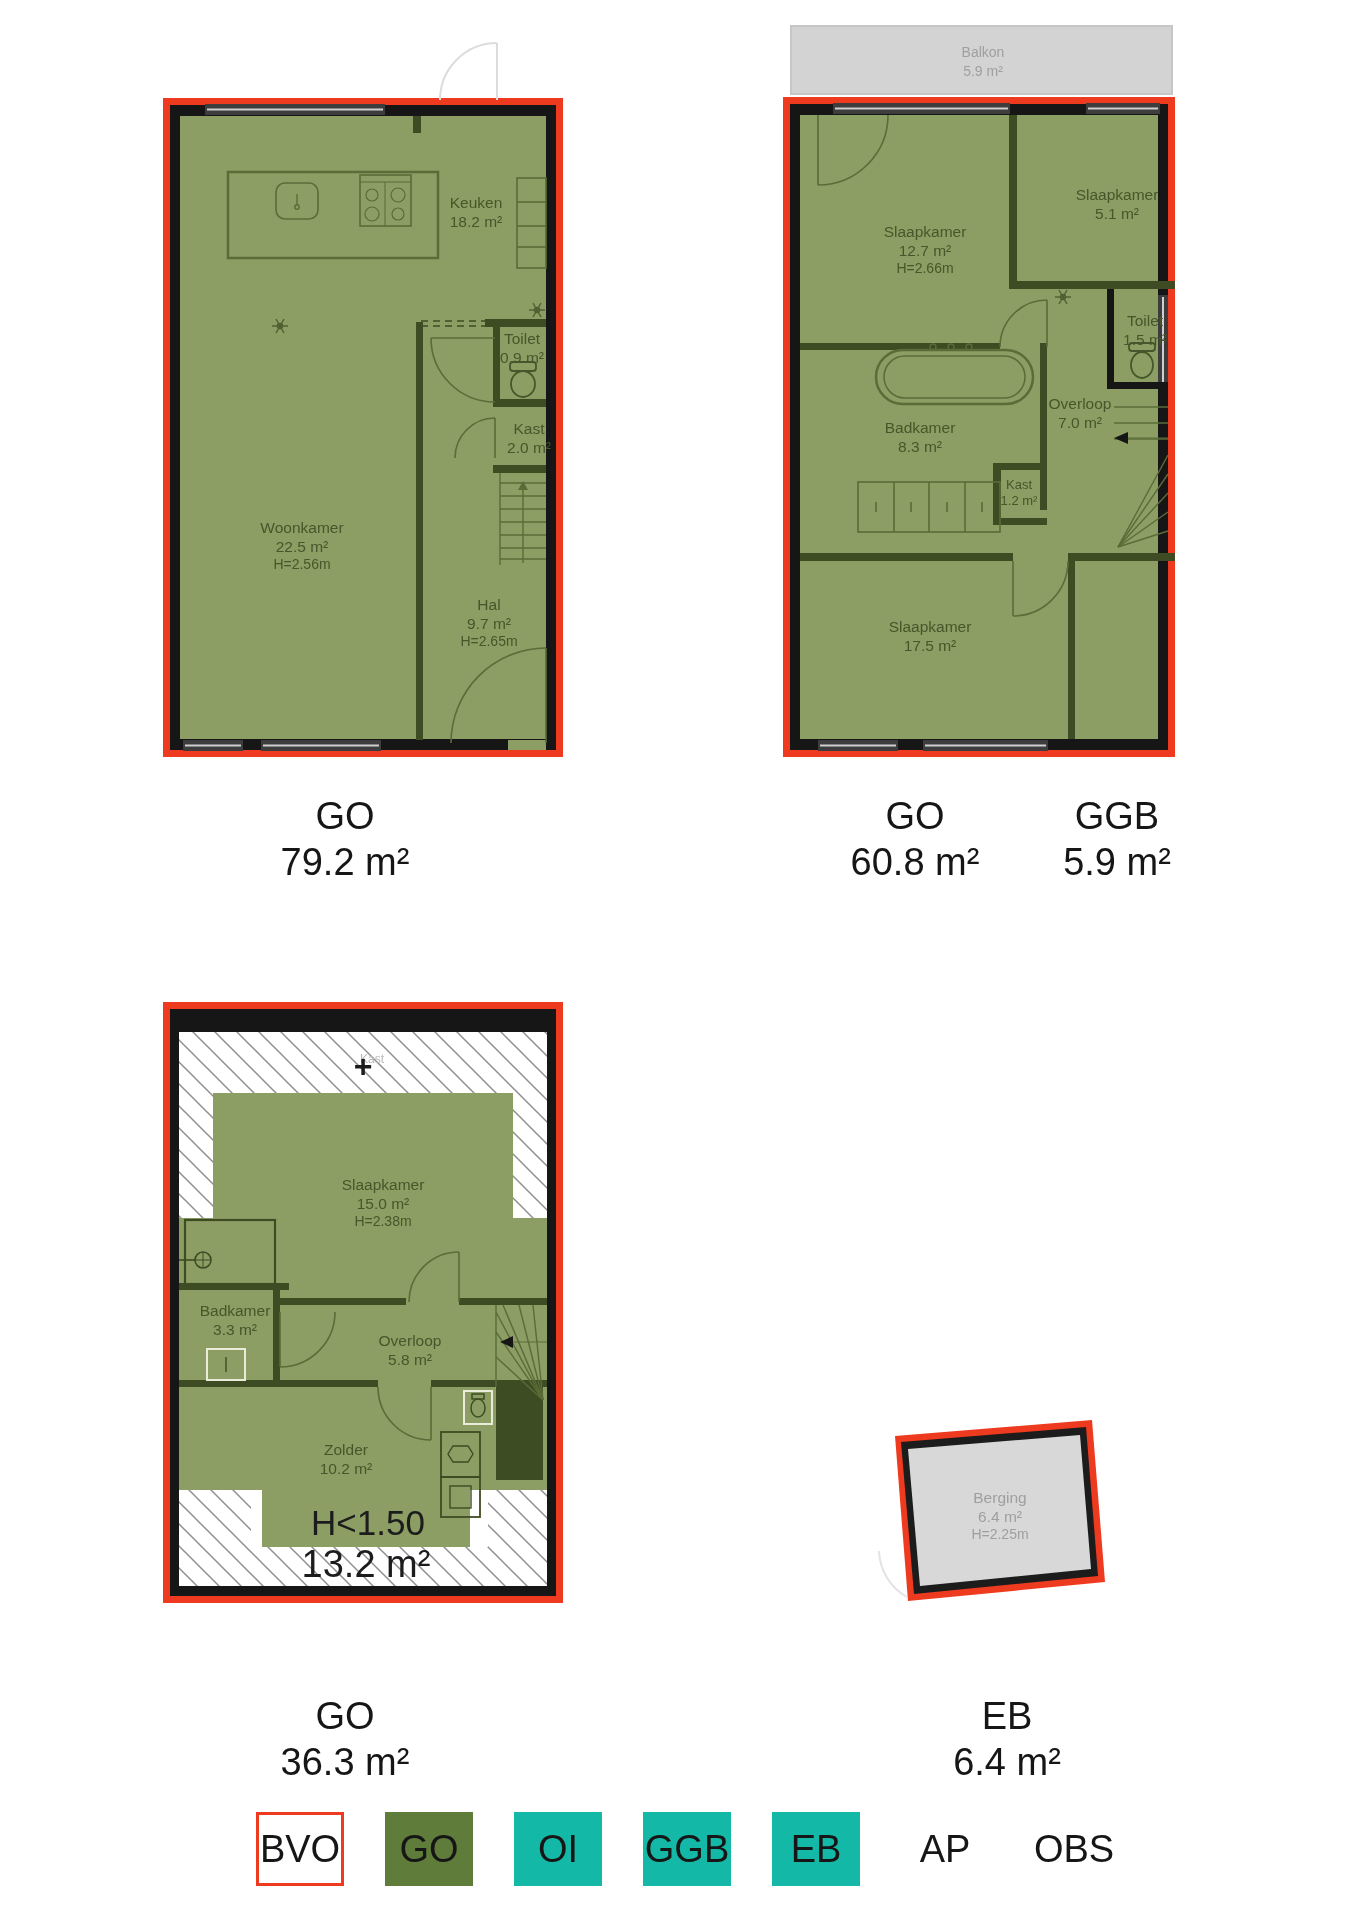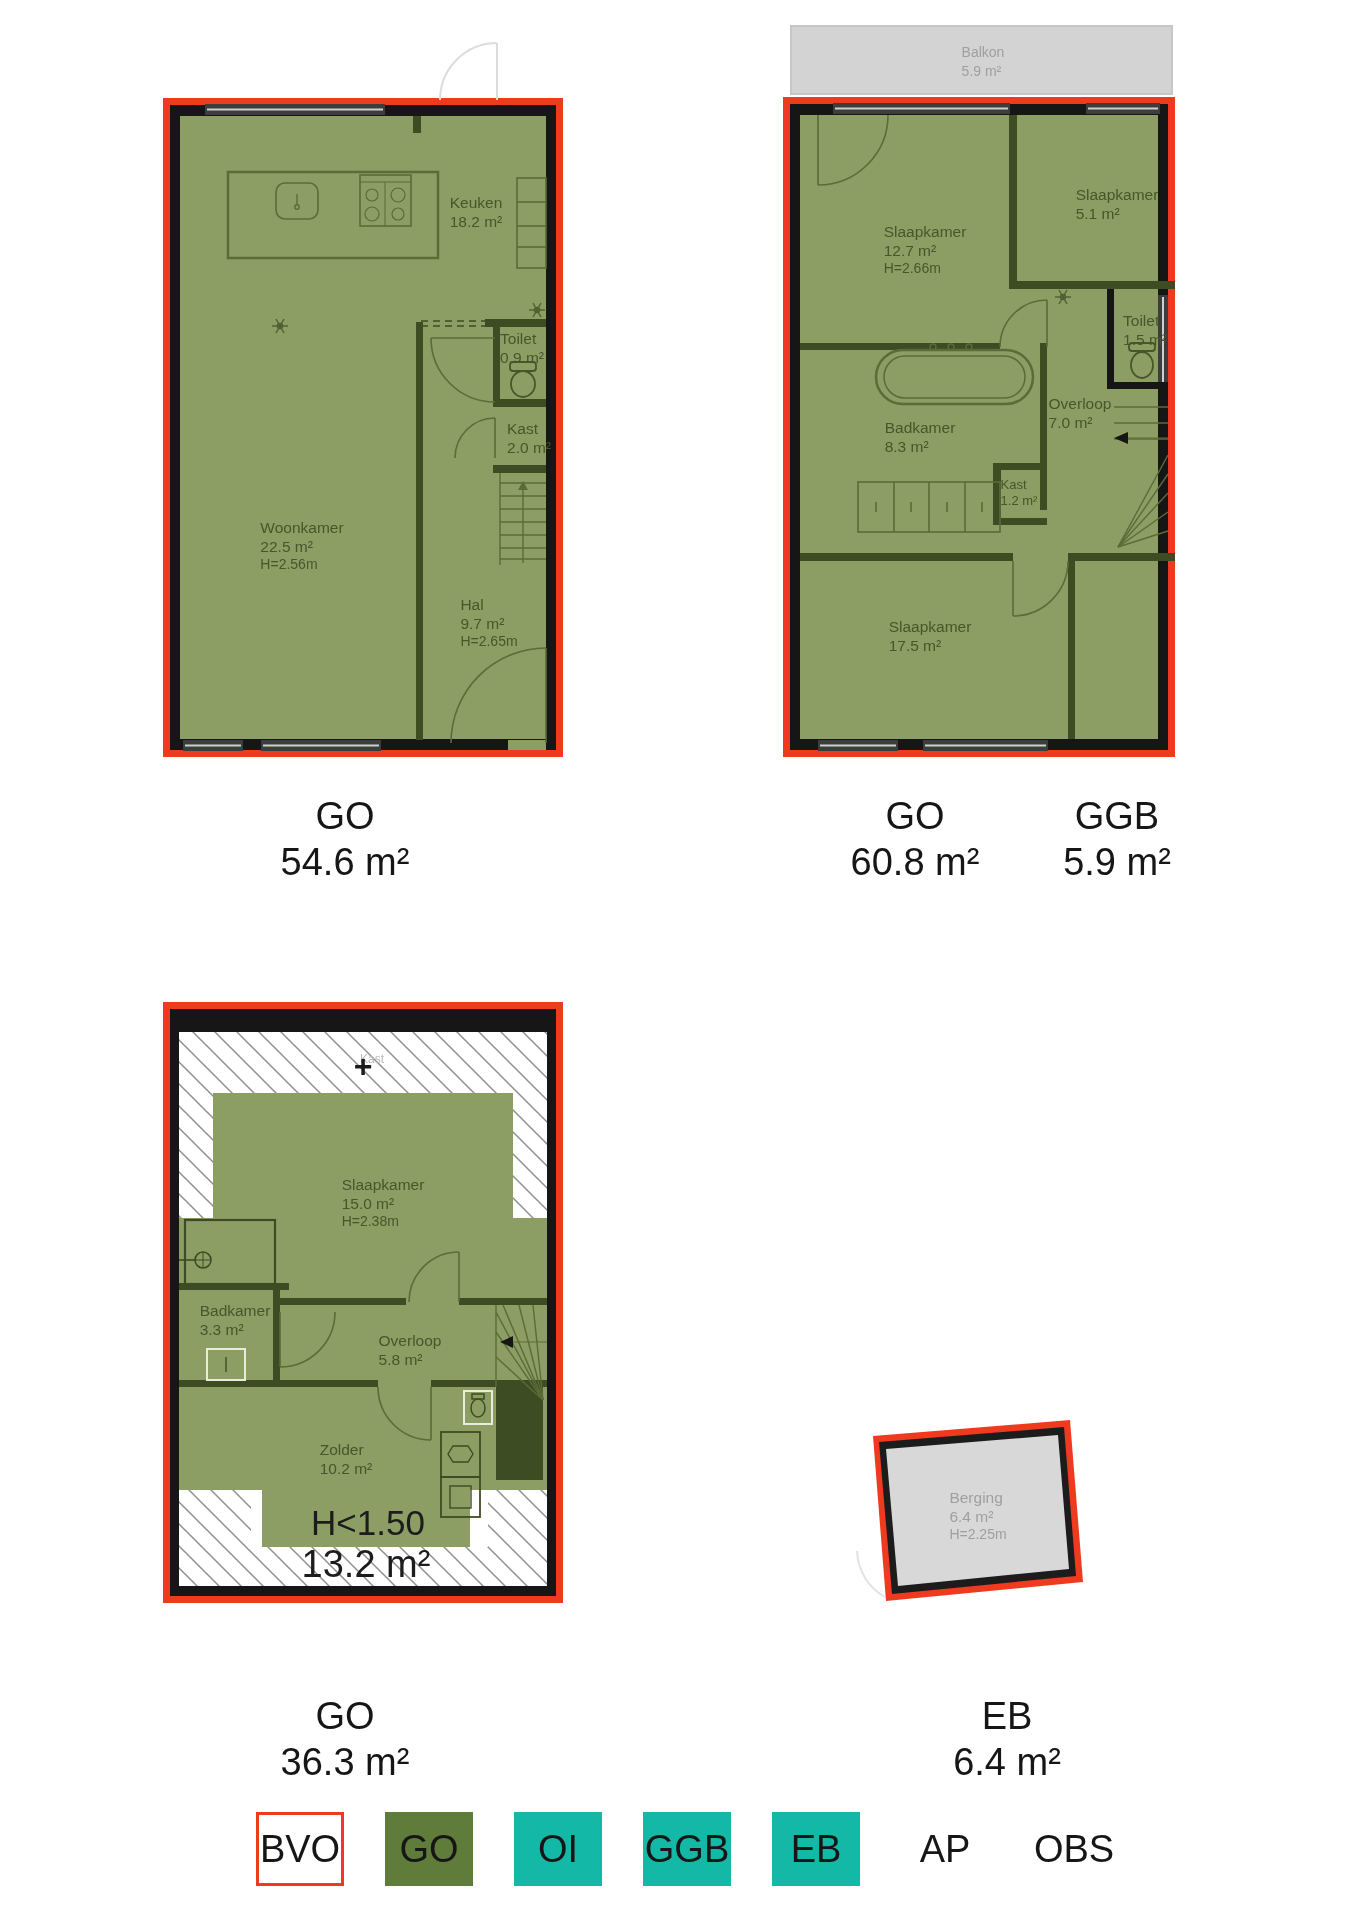--- a/index.html
+++ b/index.html
@@ -1,21 +1,21 @@
 <!DOCTYPE html>
 <html><head>
 <meta charset="utf-8">
 <style>
   *{margin:0;padding:0;box-sizing:border-box}
   body{background:#fff}
   .page{position:relative;width:1358px;height:1920px;background:#fff;
         font-family:"Liberation Sans","DejaVu Sans",sans-serif;overflow:hidden}
   .plan{position:absolute}
   .plan svg{position:absolute;left:0;top:0;overflow:visible}
-  .rlabel{position:absolute;transform:translate(-50%,-50%);
+  .rlabel{position:absolute;transform:translate(-50%,-50%);text-align:center;
           color:#46572b;white-space:nowrap}
   .rname,.rarea{font-size:15.5px;line-height:19px}
   .rheight{font-size:14px;line-height:17px}
   .rlabel.small .rname,.rlabel.small .rarea{font-size:13px;line-height:16px}
   .rlabel.grey{color:#9f9f9f}
   .rlabel.faint{color:#b9b9b9}
   .rlabel.faint .rname{font-size:12px}
   .balkon{position:absolute;background:#d3d3d3;border:2px solid #c6c6c6}
   .caption{position:absolute;transform:translateX(-50%);text-align:center;
            color:#161616;font-size:38px;line-height:46px;white-space:nowrap}
@@ -388,37 +388,37 @@
     <div class="rlabel" style="left:183px;top:457px">
       <div class="rname">Zolder</div>
       <div class="rarea">10.2 m²</div>
     </div>
   </div>
 
   <div class="bigtext" style="left:363px;top:1066px;font-size:32px;font-weight:bold">+</div>
   <div class="bigtext" style="left:368px;top:1523px;font-size:35px">H&lt;1.50</div>
   <div class="bigtext" style="left:366px;top:1564px;font-size:38px">13.2 m²</div>
 
-  <div class="plan" style="left:865px;top:1415px;width:225px;height:190px">
+  <div class="plan" style="left:887px;top:1415px;width:225px;height:190px">
     <svg width="225" height="190" viewBox="0 0 225 190">
       <path d="M20,182 A55,55 0 0 1 -8,136" stroke="#e3e3e3" stroke-width="2" fill="none"></path>
       <polygon points="8,21 205,5 218,167 21,186" fill="#ee3b20"></polygon>
       <polygon points="14,27 199,12 211,161 27,179" fill="#1c1c1c"></polygon>
       <polygon points="21,34 193,20 204,154 33,171" fill="#d8d8d8"></polygon>
     </svg>
     <div class="rlabel grey" style="left:113px;top:100px">
       <div class="rname">Berging</div>
       <div class="rarea">6.4 m²</div>
       <div class="rheight">H=2.25m</div>
     </div>
   </div>
 
   <div class="caption" style="left:345px;top:793px">
     <div>GO</div>
-    <div>54.6 m²</div>
+    <div>79.2 m²</div>
   </div>
   <div class="caption" style="left:915px;top:793px">
     <div>GO</div>
     <div>60.8 m²</div>
   </div>
   <div class="caption" style="left:1117px;top:793px">
     <div>GGB</div>
     <div>5.9 m²</div>
   </div>
   <div class="caption" style="left:345px;top:1693px">

